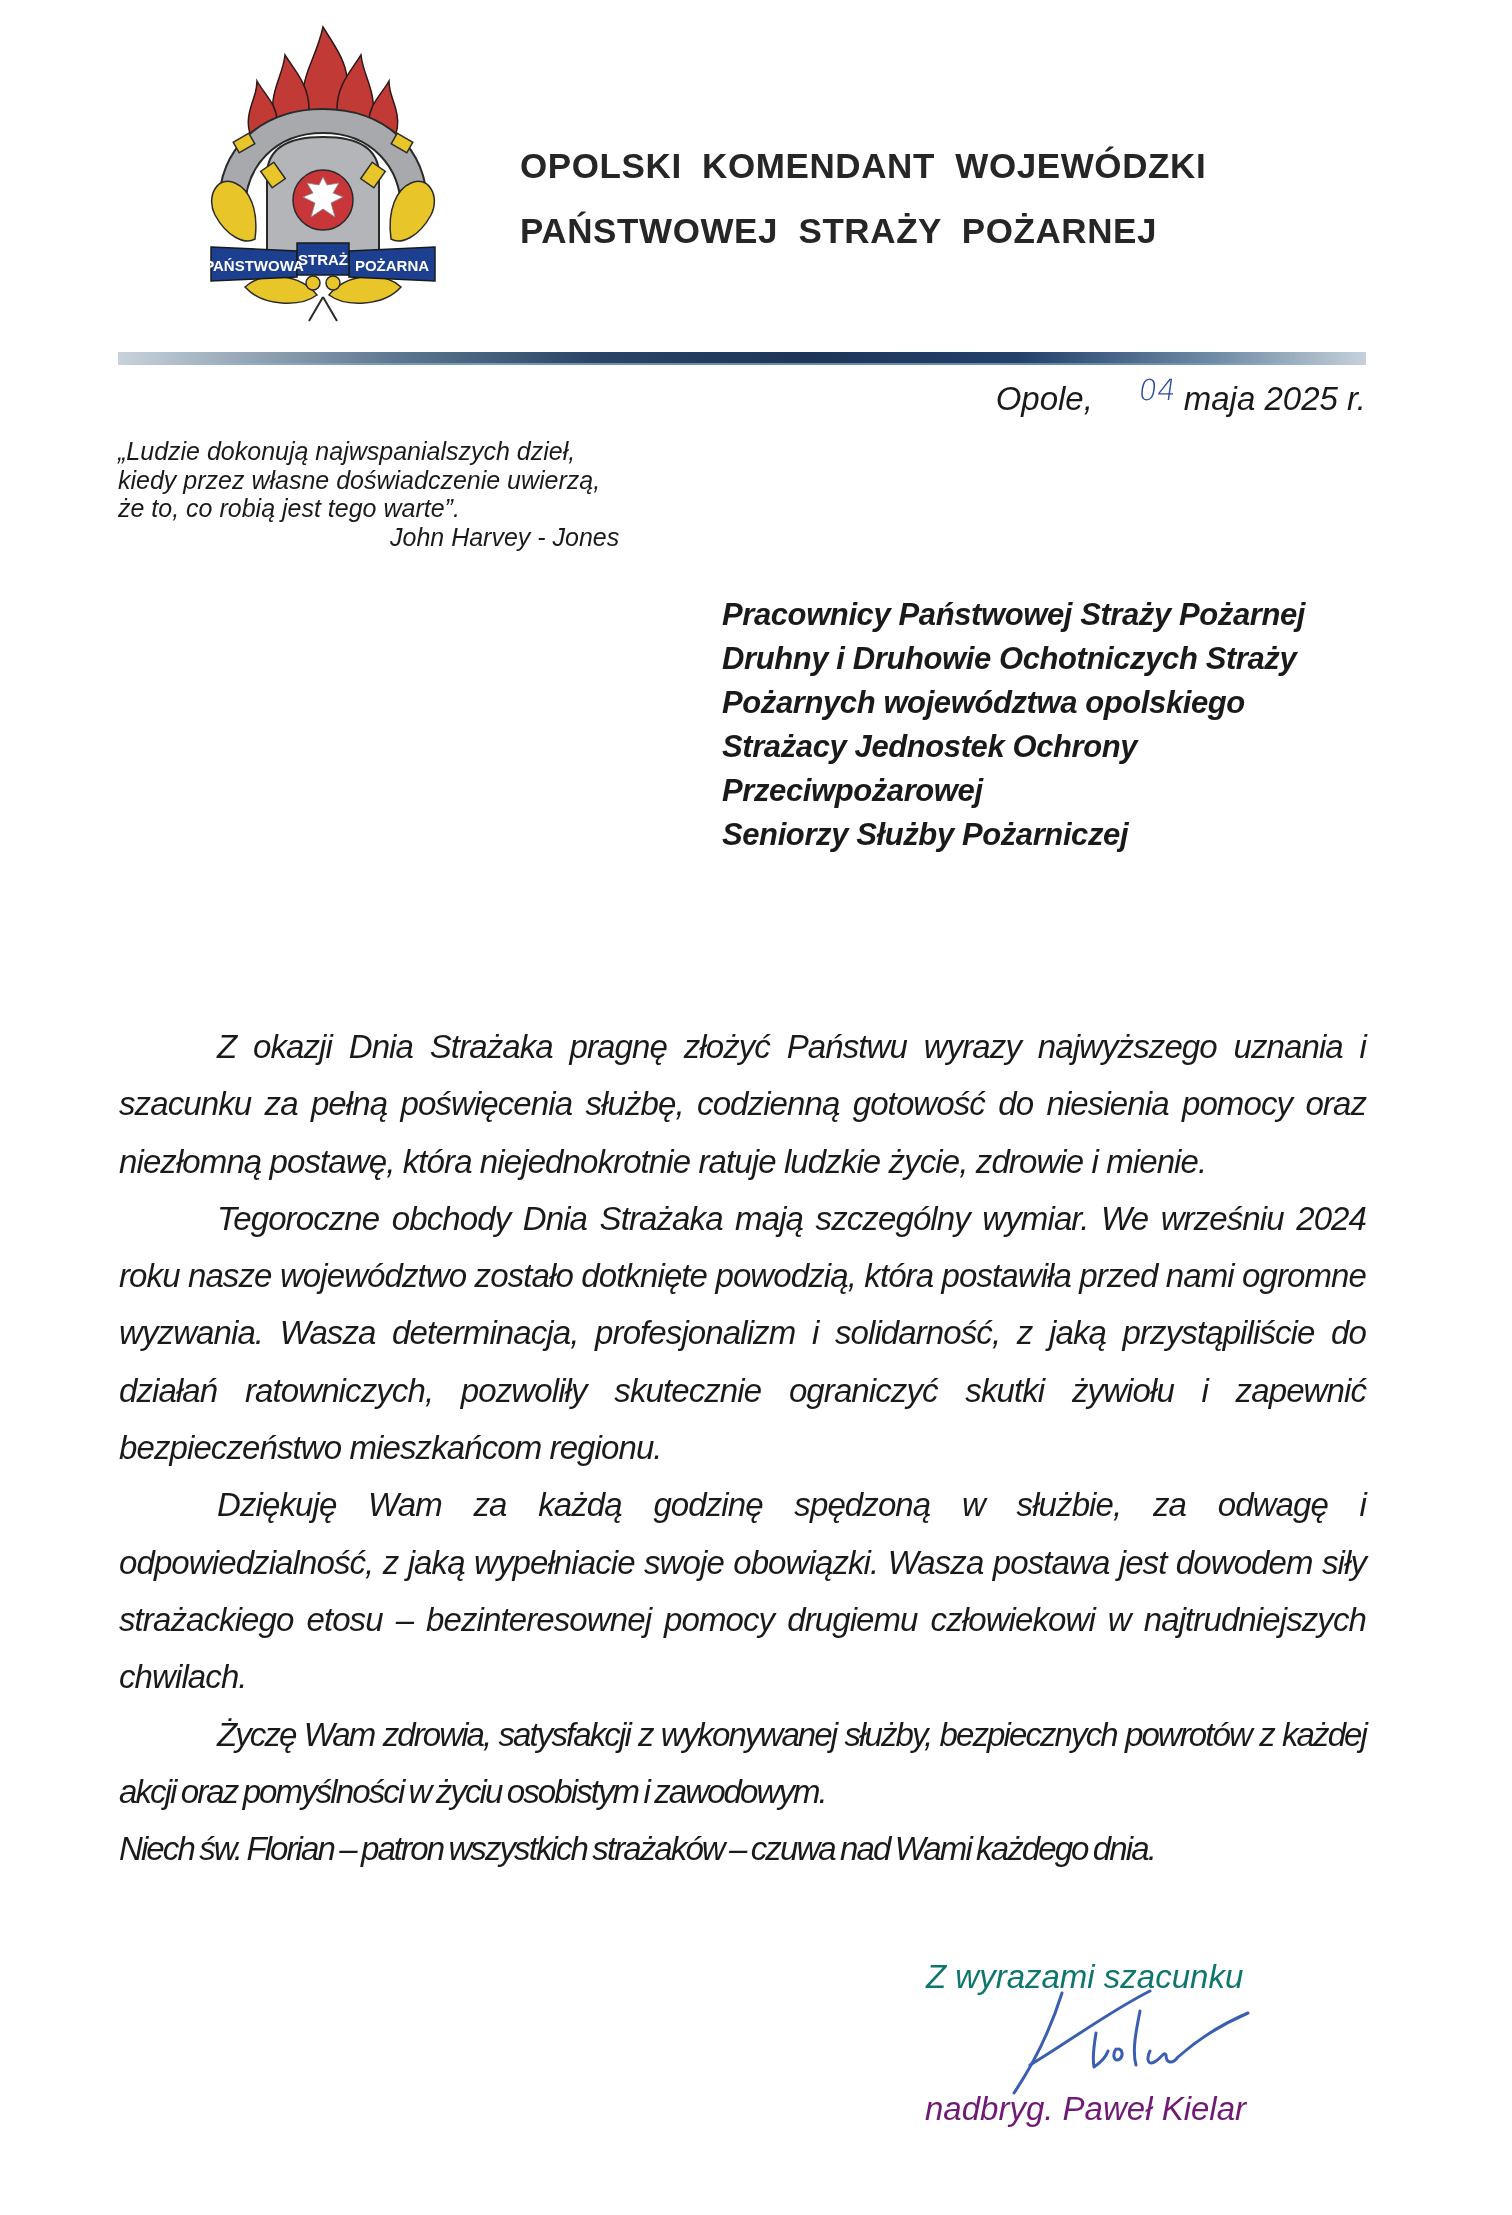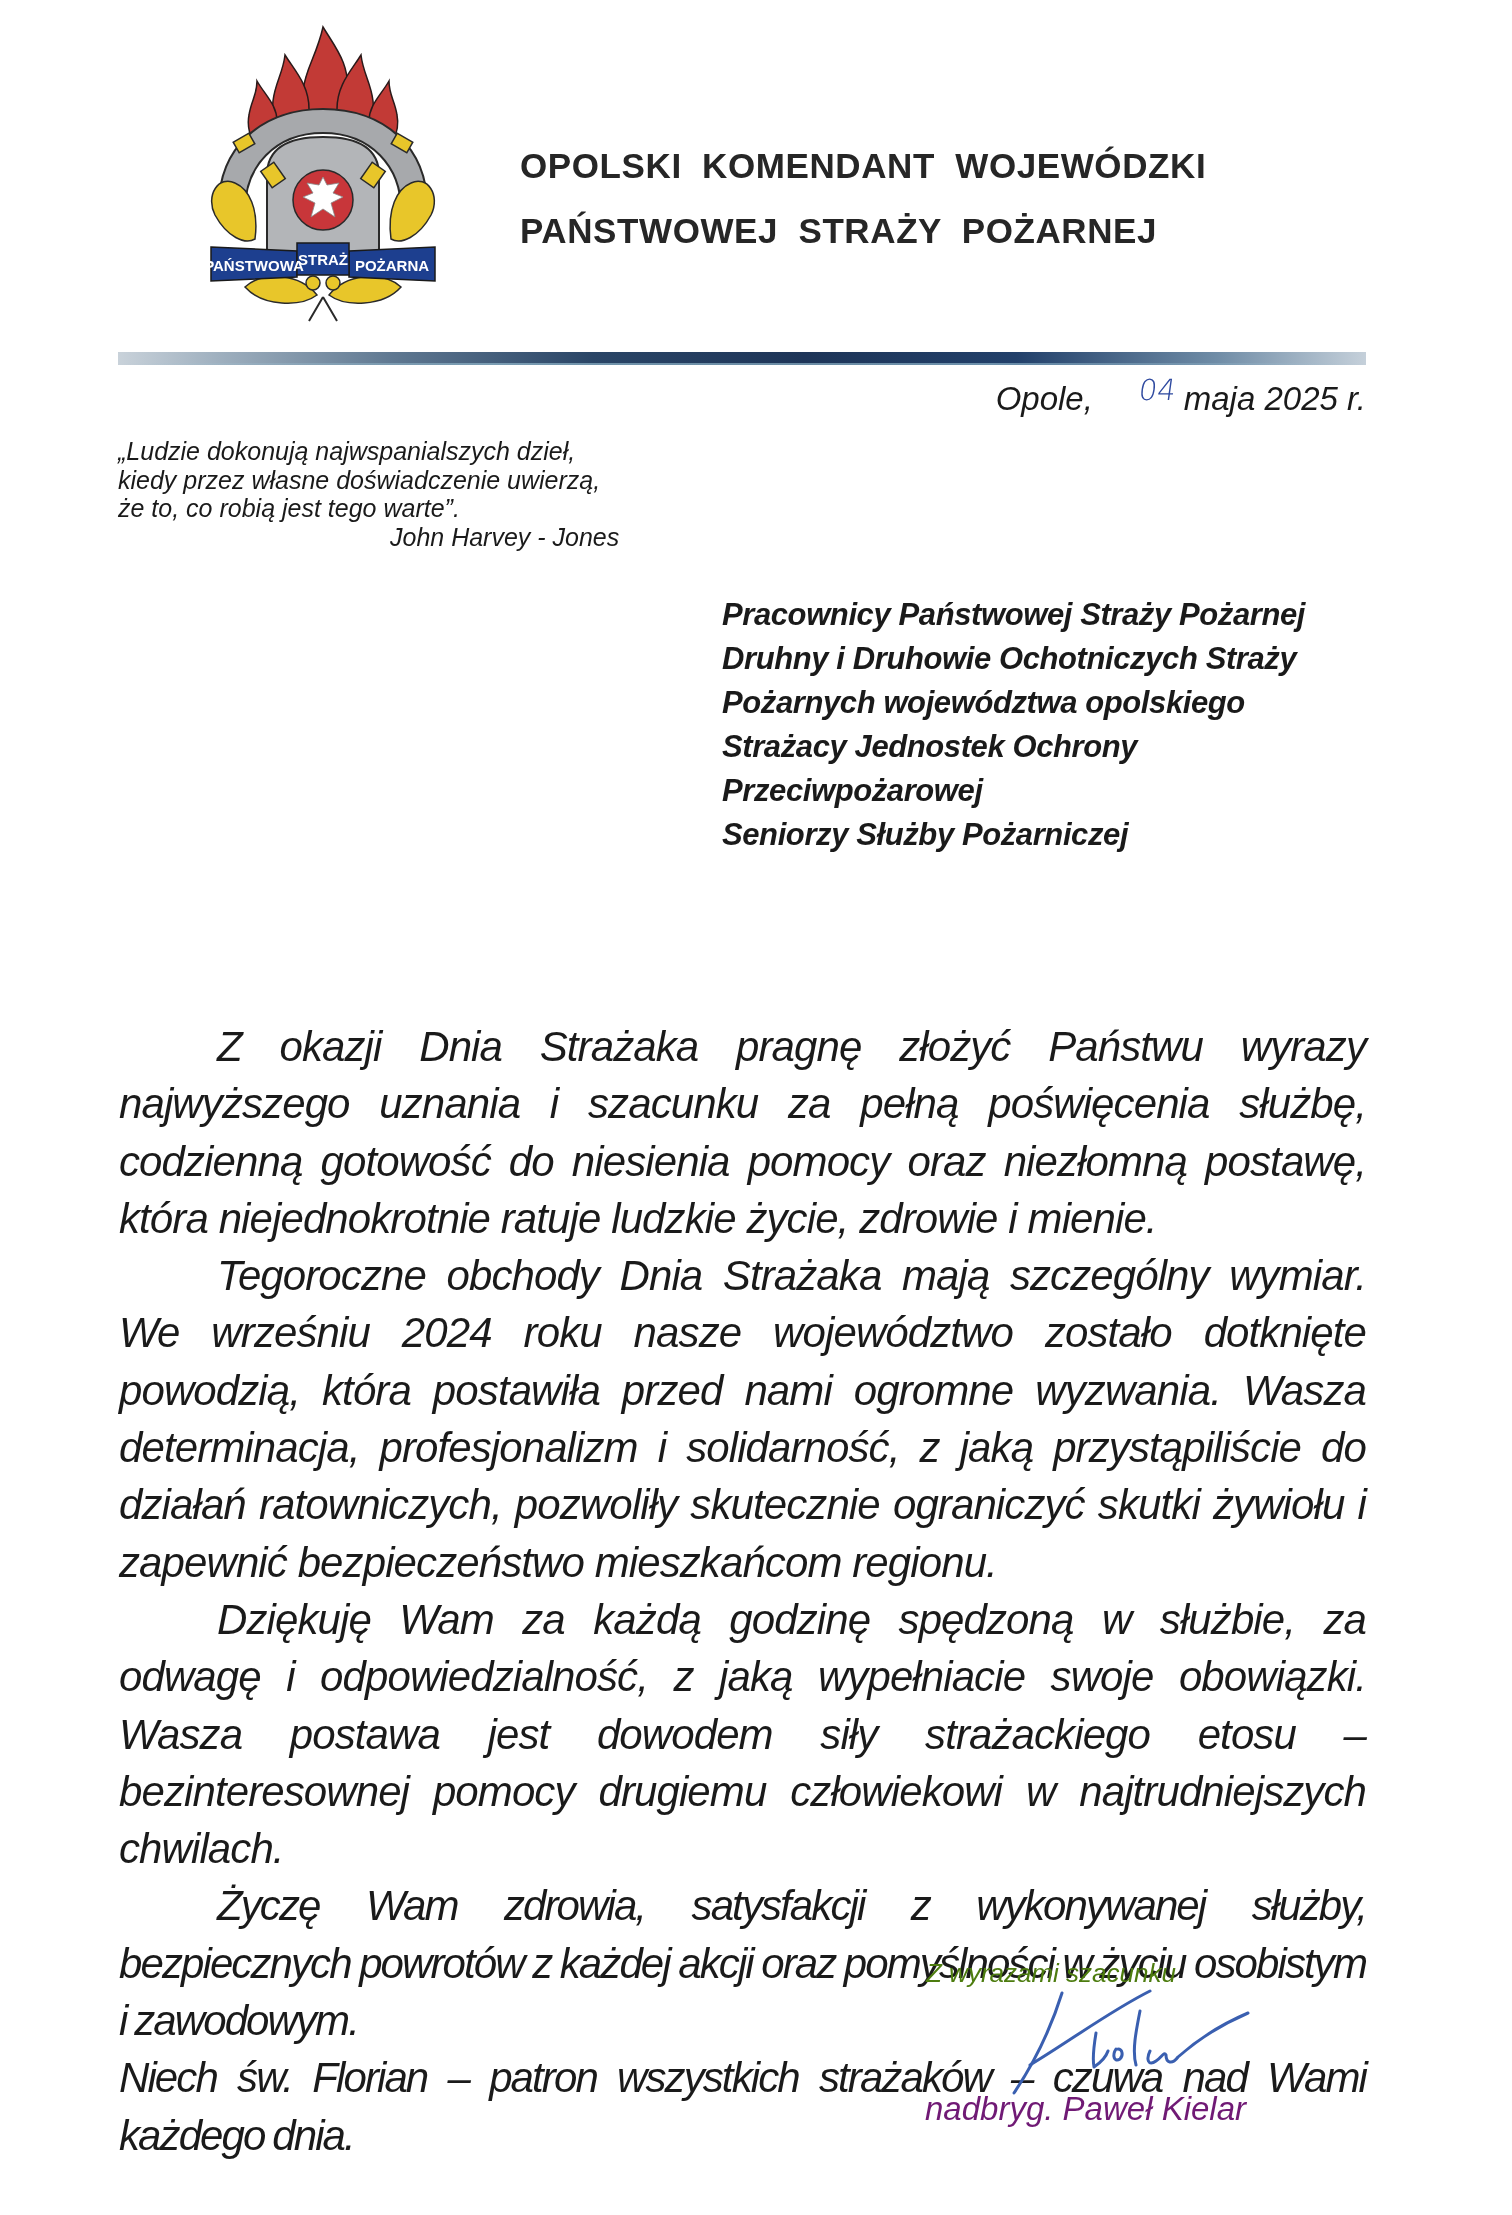--- a/index.html
+++ b/index.html
@@ -11,26 +11,26 @@
   #hdr2 { top:211px; }
   #rule { left:118px; top:352px; width:1248px; height:13px;
           background:linear-gradient(90deg,#c9d2da 0%,#9fb0bf 8%,#5f7891 22%,#2a4566 38%,#1e3558 55%,#22406a 72%,#6f8ca6 88%,#c5d0da 100%); }
   #rule::after { content:""; position:absolute; left:0; right:0; top:11px; height:2px; background:linear-gradient(90deg,rgba(255,255,255,0),#9fc7d8 30%,#9fc7d8 70%,rgba(255,255,255,0)); opacity:.6; }
   #dateline { right:146px; top:380px; font-style:italic; font-size:33px; white-space:nowrap; color:#1a1a1a; }
   #dateline .city { margin-right:46px; }
   #dateline .day { font-family:"DejaVu Sans", sans-serif; font-style:normal; color:#2f4aa0; font-size:29px; display:inline-block; transform:translateY(-10px) skewX(-8deg); margin-right:8px; font-weight:300; }
   #quote { left:118px; top:437px; font-style:italic; font-size:25px; line-height:28.5px; color:#1a1a1a; }
   #quote .author { padding-left:272px; }
   #recipients { left:722px; top:593px; font-style:italic; font-weight:bold; font-size:31px; line-height:44px; color:#1a1a1a; letter-spacing:-0.4px; }
-  #body { left:119px; top:1018px; width:1247px; font-style:italic; font-size:42px; line-height:57.3px; color:#1a1a1a; }
+  #body { left:119px; top:1018px; width:1247px; font-style:italic; font-size:33px; line-height:57.3px; color:#1a1a1a; }
   #body p { margin:0; text-align:justify; text-align-last:left; letter-spacing:-0.9px; }
   #body p.ind { text-indent:98px; }
   #body p.noind { text-indent:0; }
   #body .cond { letter-spacing:-1.9px; word-spacing:-2px; }
-  #closing { left:926px; top:1958px; font-style:italic; font-size:26px; color:#4d7c0f; white-space:nowrap; }
+  #closing { left:926px; top:1958px; font-style:italic; font-size:33px; color:#0f766e; white-space:nowrap; }
   #signame { left:925px; top:2090px; font-style:italic; font-size:33px; color:#701a75; white-space:nowrap; }
   #signature { left:1000px; top:1985px; width:260px; height:110px; }
 </style>
 </head>
 <body>
 
 <svg id="logo" class="abs" viewBox="0 0 236 300">
 
   <g stroke="#2a1a1a" stroke-width="1.5" fill="#c23a36">
     <path d="M118 2 C130 22 146 40 142 70 C140 90 132 100 128 108 L108 108 C102 96 96 86 98 66 C100 44 112 30 118 2 Z"></path>

